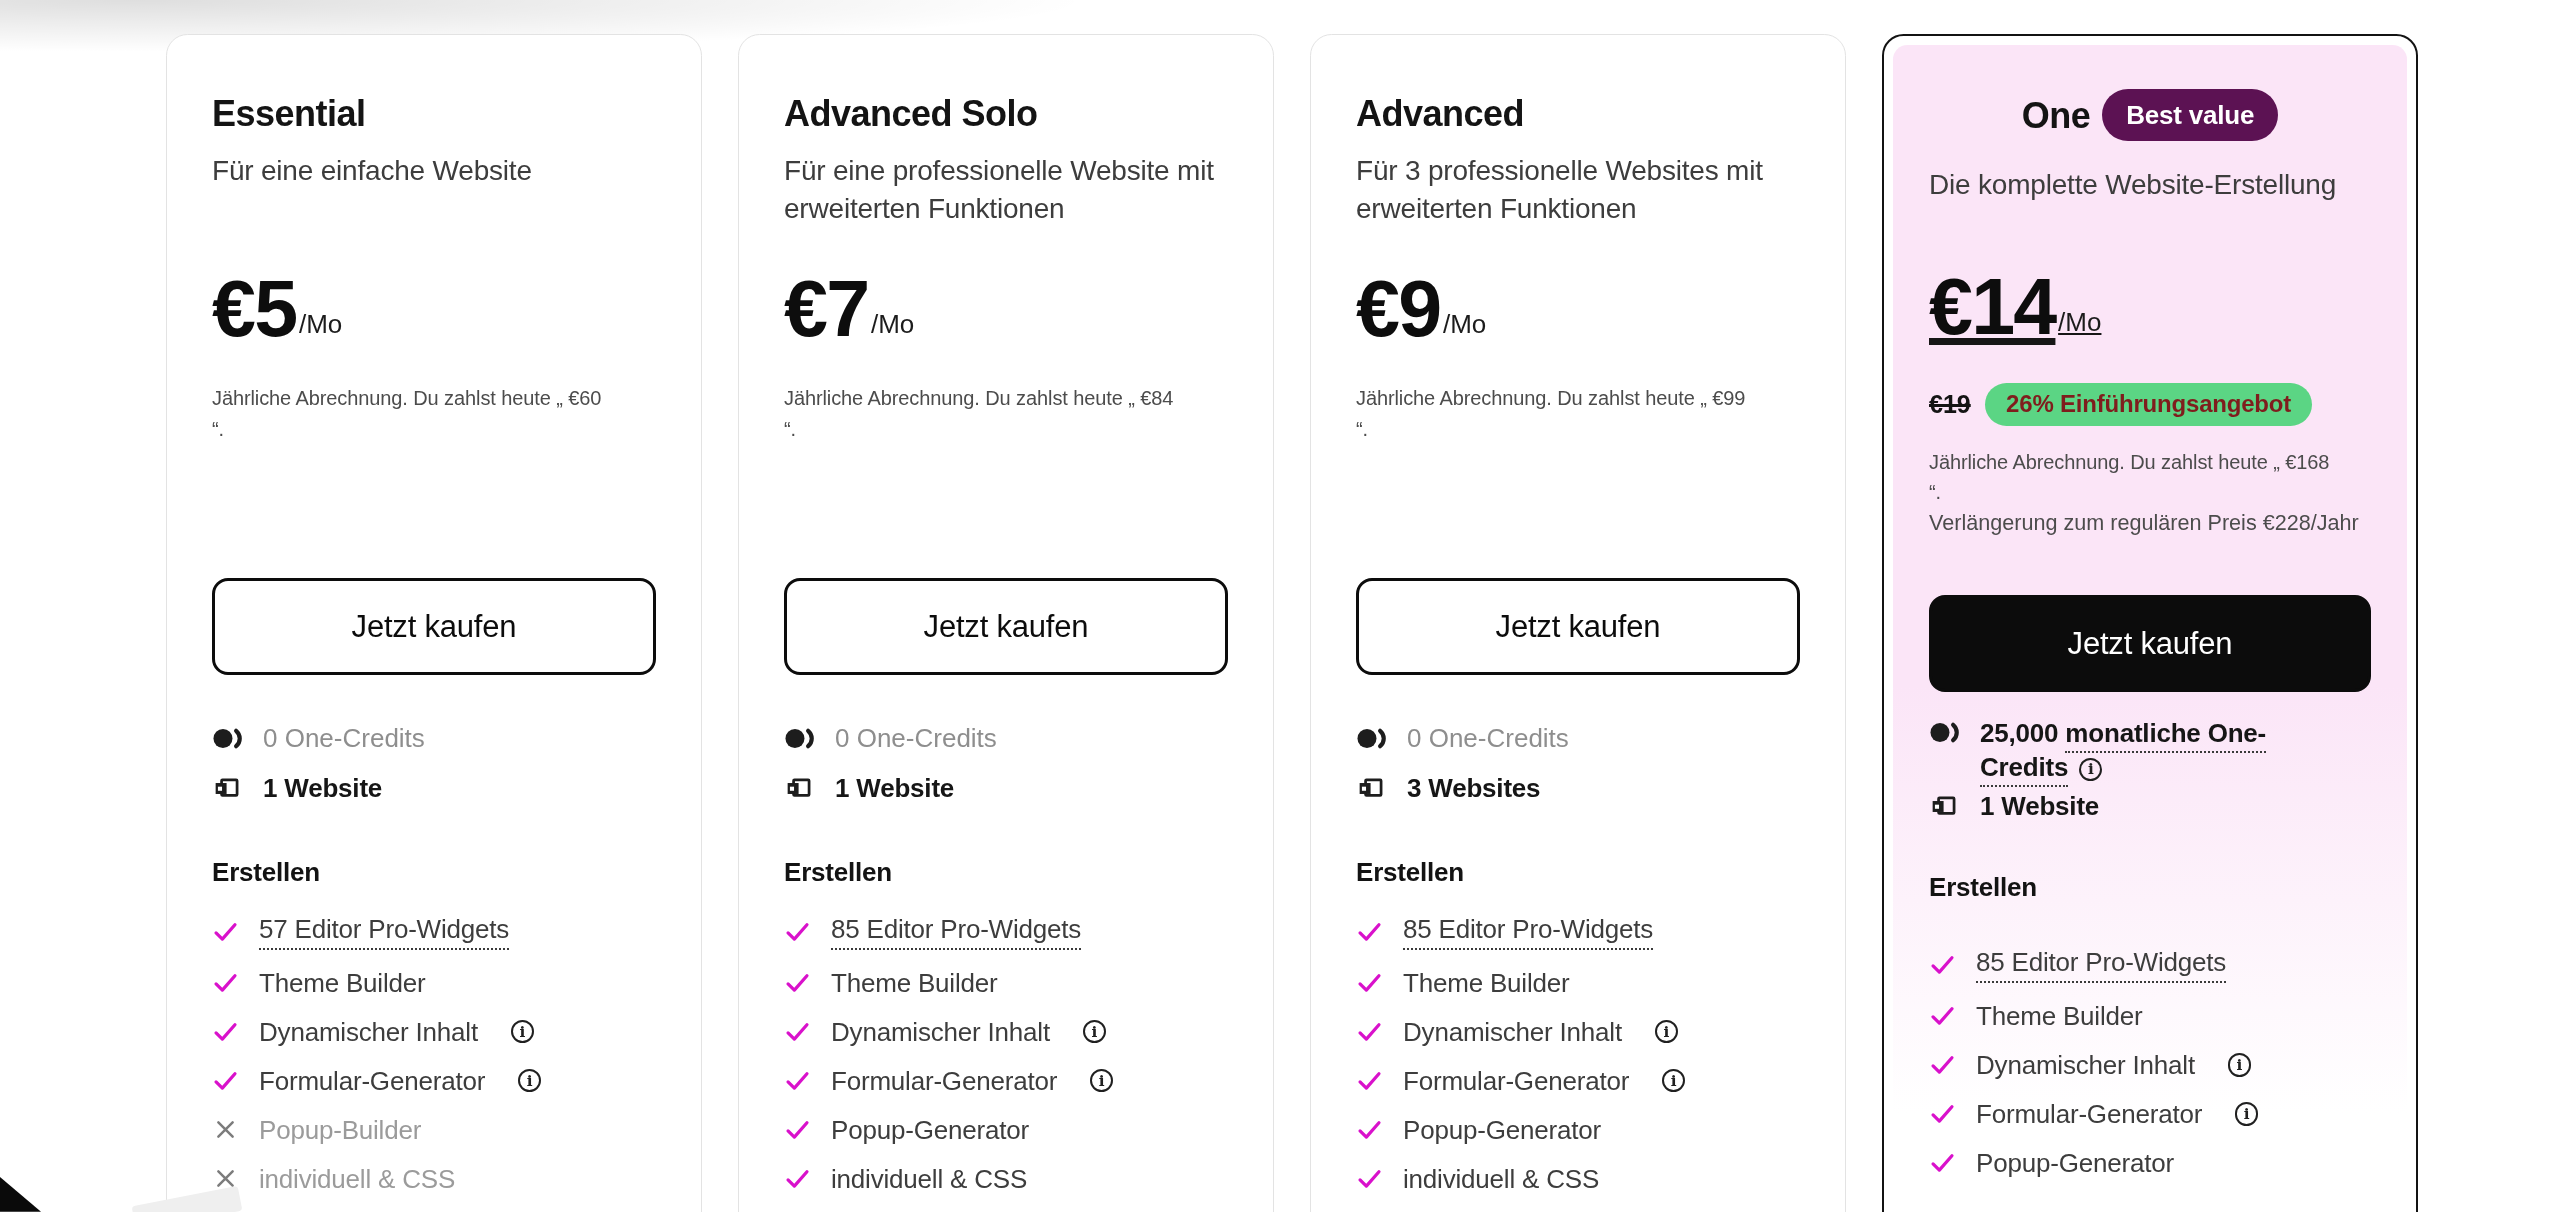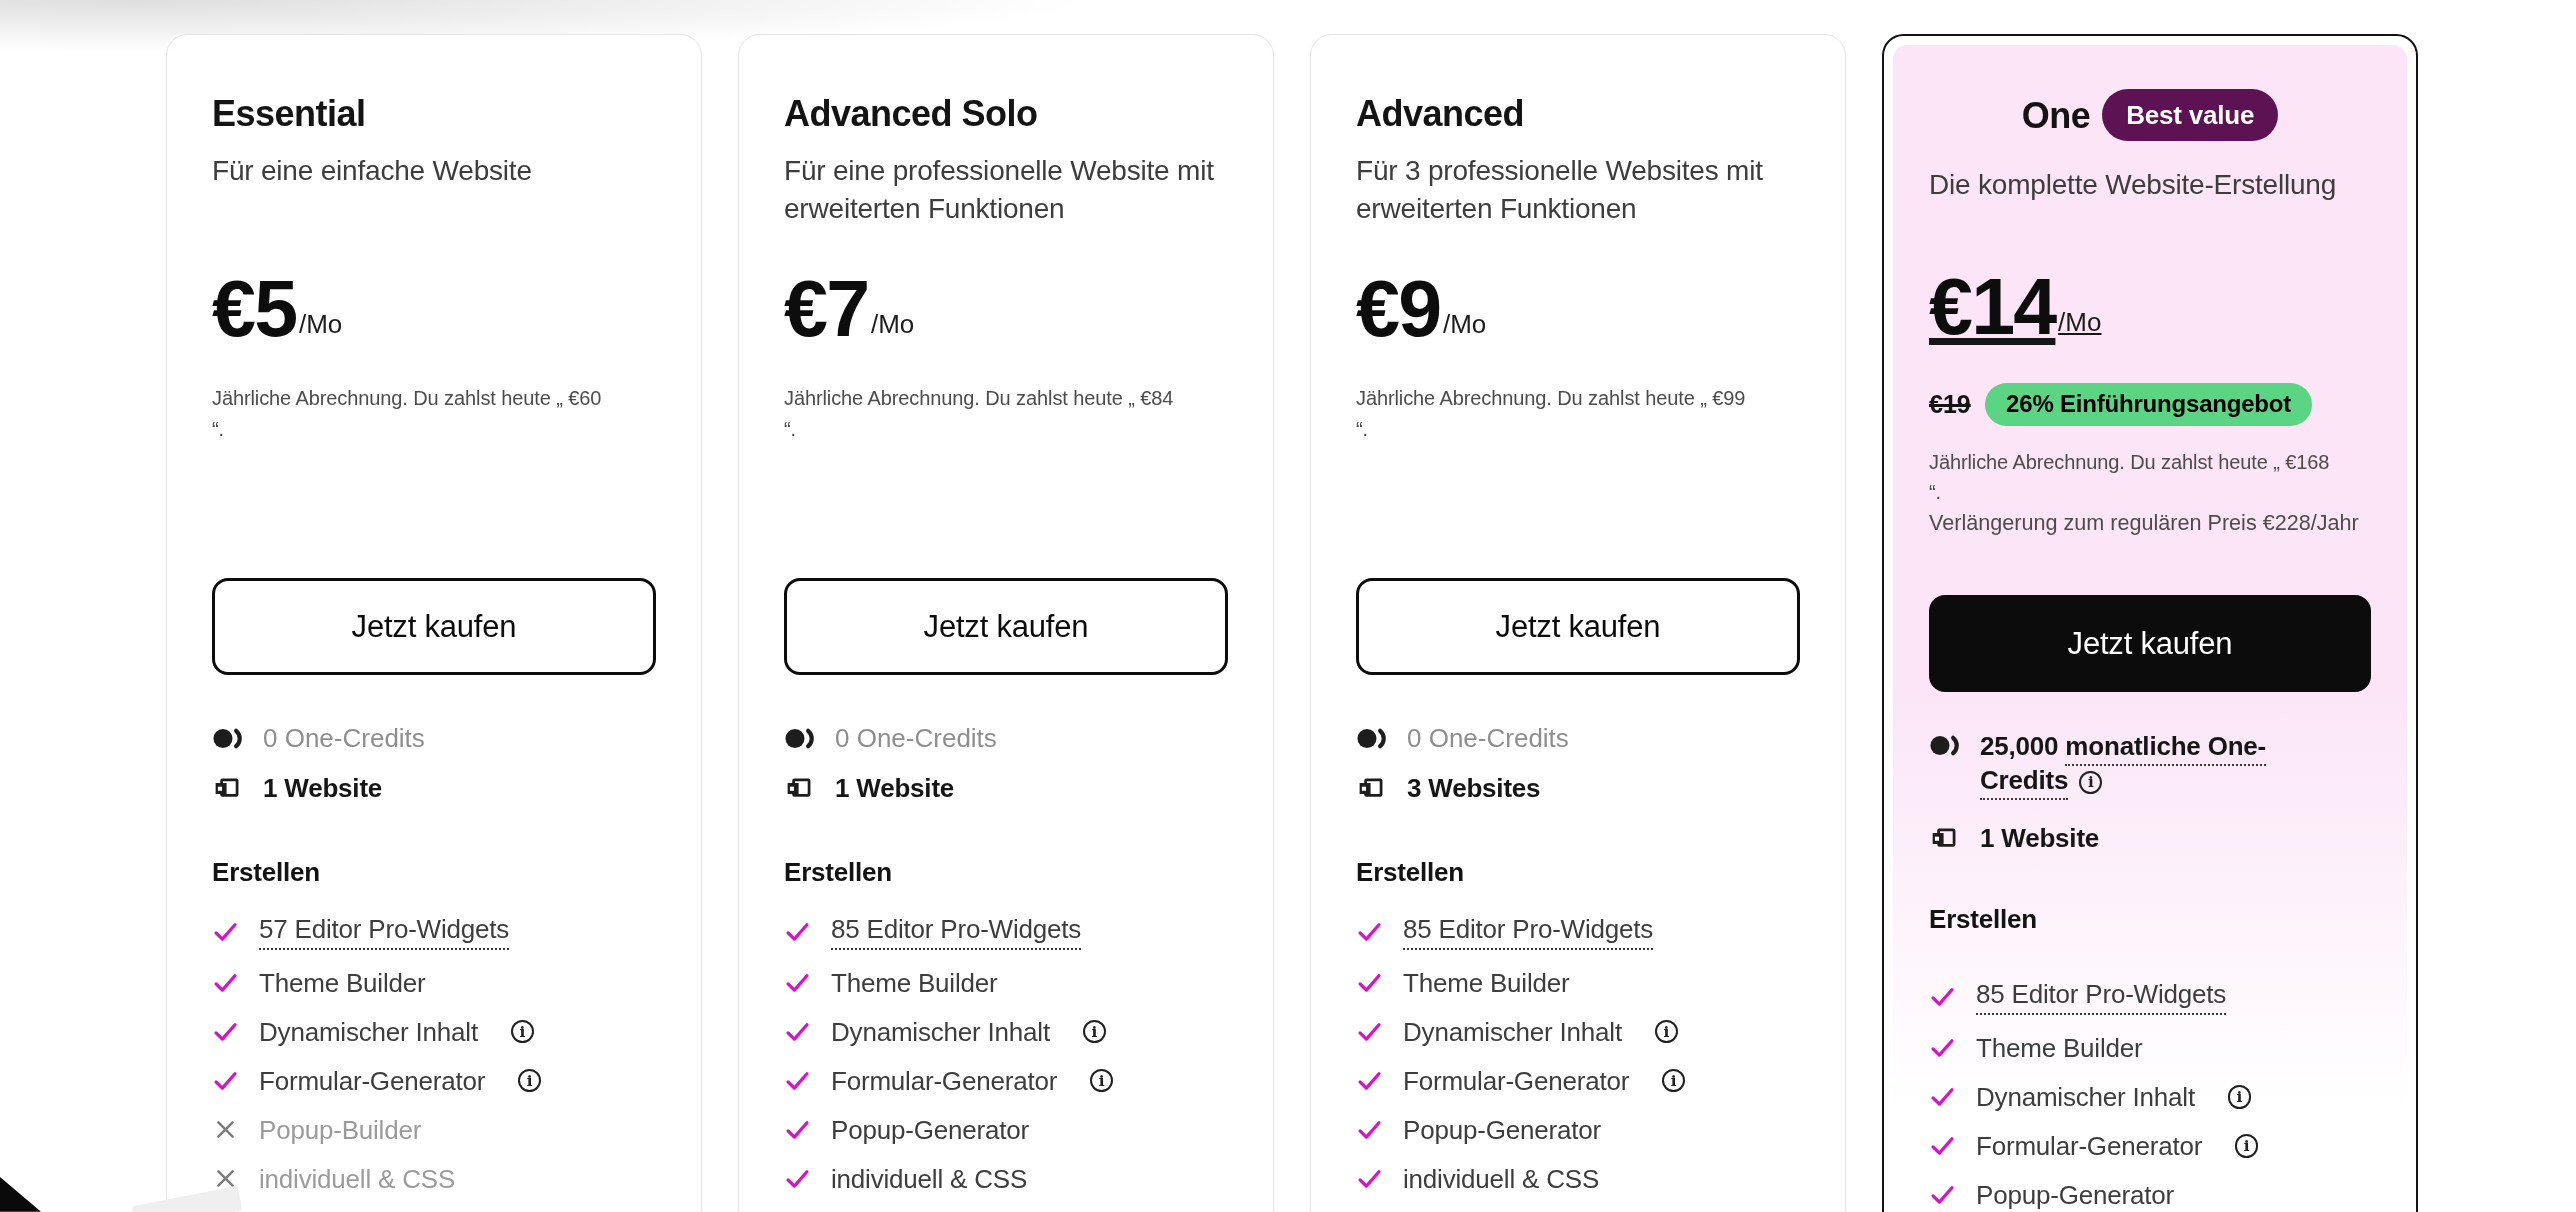--- a/index.html
+++ b/index.html
@@ -63,36 +63,36 @@
   .plan-desc.one-line{min-height:38px;margin-top:23.5px;}
   .price-row{margin-top:49px;height:63px;display:flex;align-items:flex-end;}
   .hl .price-row{margin-top:71px;text-decoration:underline;}
   .price{font-size:79px;font-weight:700;letter-spacing:-1.8px;line-height:63px;color:#0d0d0d;}
   .per{font-size:26px;font-weight:400;color:#1c1c1c;line-height:31px;margin-left:2.7px;}
   .strike-row{margin-top:45px;height:43px;display:flex;align-items:center;}
   .old-price{font-size:25px;font-weight:700;color:#141414;text-decoration:line-through;text-decoration-thickness:2.7px;}
   .promo-pill{
     margin-left:14.4px;height:43px;padding:0 21px;border-radius:21.6px;
     background:var(--promo-green);display:flex;align-items:center;
-    font-size:24px;font-weight:700;color:#000000;letter-spacing:-0.2px;
+    font-size:24px;font-weight:700;color:#7f1d1d;letter-spacing:-0.2px;
   }
   .note{margin-top:43px;}
   .note.n4{margin-top:21.6px;}
   .nline{font-size:20px;line-height:31px;color:#4c4c4c;letter-spacing:-0.1px;white-space:nowrap;}
   .n4 .nline{line-height:30px;}
   .renewal{margin-top:1px;font-size:21.6px;line-height:29px;color:#4c4c4c;white-space:nowrap;}
   .buy{
     display:block;width:100%;height:97px;margin-top:133px;
     background:#fff;border:3.2px solid #0c0c0c;border-radius:16px;
     font-family:inherit;font-size:31px;font-weight:500;color:#0c0c0c;letter-spacing:-0.2px;
     cursor:pointer;
   }
   .buy.solid{margin-top:58px;background:#0c0c0c;color:#ffffff;border-color:#0c0c0c;}
   .mini{margin-top:47px;display:flex;flex-direction:column;gap:18px;}
-  .mini.m4{margin-top:37px;gap:25px;}
+  .mini.m4{margin-top:24px;gap:6px;}
   .mrow{display:flex;align-items:flex-start;gap:20px;font-size:26px;line-height:32px;}
   .mrow .micon{flex:0 0 29px;height:32px;display:flex;align-items:center;color:#1d1d1d;}
   .mrow.muted span.mlabel{color:var(--muted-text);font-weight:400;}
   .mrow.strong span.mlabel{color:#161616;font-weight:700;letter-spacing:-0.2px;}
   .credits-2l{font-weight:700;color:#161616;line-height:34px;letter-spacing:-0.2px;}
   .sect{margin-top:52px;font-size:26px;font-weight:700;color:#131313;line-height:32px;letter-spacing:-0.2px;}
   .sect.s4{margin-top:49px;}
   .features{margin-top:25px;list-style:none;display:flex;flex-direction:column;gap:17px;}
   .features.f4{margin-top:43px;}
   .feat{display:flex;align-items:center;gap:20px;font-size:26px;line-height:32px;color:var(--body-text);letter-spacing:-0.2px;}

